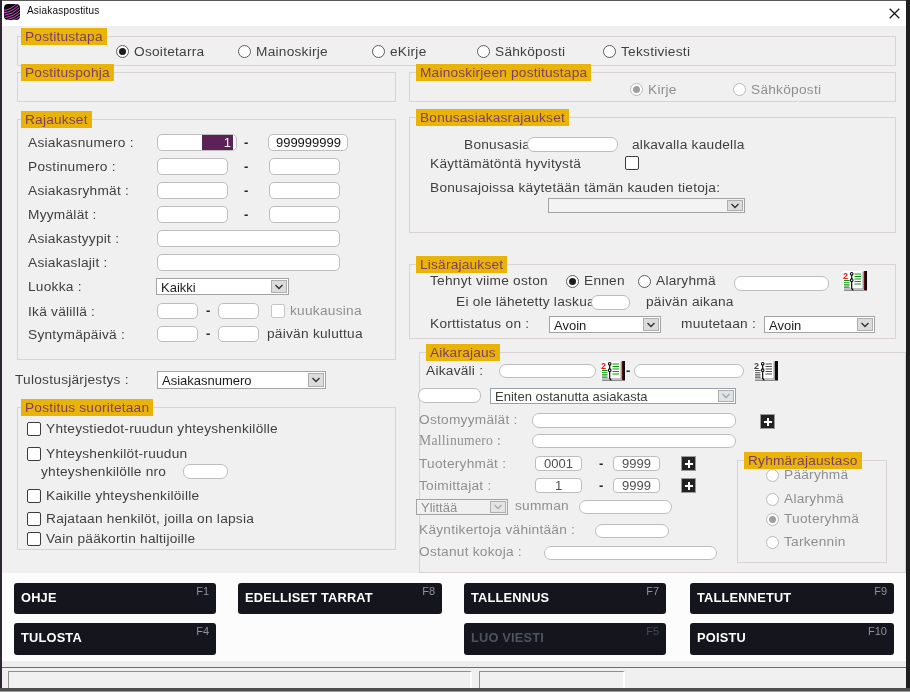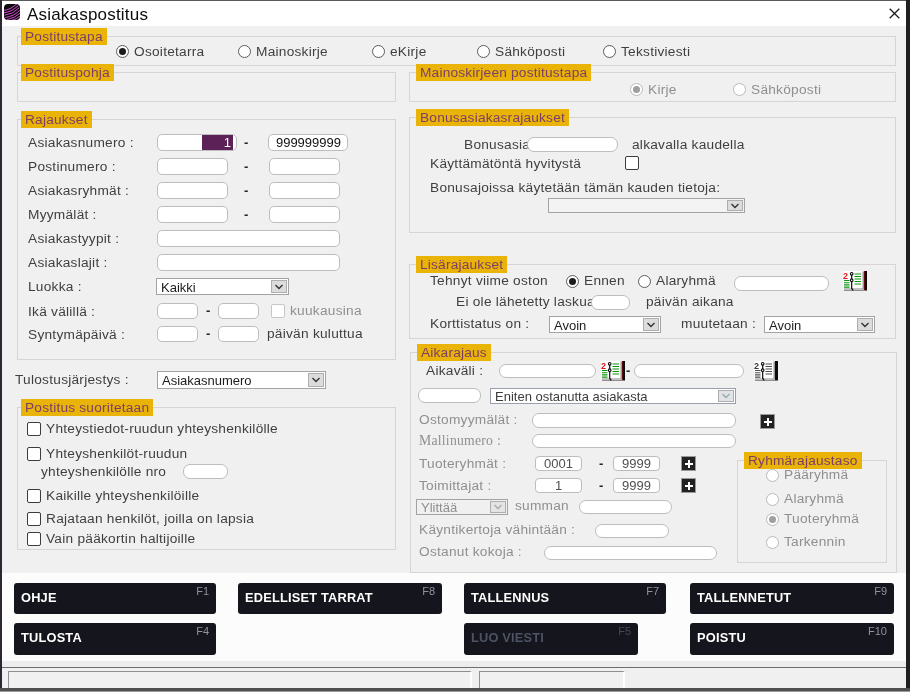--- a/index.html
+++ b/index.html
@@ -46,21 +46,21 @@
  <rect x="0" y="0" width="16" height="16" rx="4" fill="#0d090d"></rect>
  <g stroke="#d14fd0" stroke-width="0.9" fill="none" transform="rotate(-16 8 8)">
   <path d="M0 4 Q6 6 16 1"></path>
   <path d="M0 6.5 Q7 8 16 3.5"></path>
   <path d="M0 9 Q8 10.5 16 6"></path>
   <path d="M0 11.5 Q9 12.5 16 8.5"></path>
   <path d="M1 14 Q10 14.5 16 11"></path>
   <path d="M3 16 Q11 16.5 16 13.5"></path>
  </g>
 </svg>
-<div class="a" style="left:27px;top:5px;font-size:17px;letter-spacing:.2px;color:#0d0d0d;">Asiakaspostitus</div>
+<div class="a" style="left:27px;top:5px;font-size:10px;letter-spacing:.2px;color:#0d0d0d;">Asiakaspostitus</div>
 <svg class="a" style="left:889px;top:8px;" width="11" height="11" viewBox="0 0 11 11">
     <path d="M0.7 0.7 L10.3 10.3 M10.3 0.7 L0.7 10.3" stroke="#1c1c1c" stroke-width="1.3" fill="none"></path>
   </svg>
 
 <div class="a" style="left:2px;top:26px;width:904px;height:547px;background:#f0f0f0;"></div>
 <div class="a" style="left:2px;top:573px;width:904px;height:88px;background:#fcfcfc;"></div>
 <div class="a" style="left:2px;top:661px;width:904px;height:6px;background:#ededed;"></div>
 <div class="a" style="left:2px;top:667px;width:904px;height:1px;background:#6e6e6e;"></div>
 <div class="a" style="left:2px;top:668px;width:904px;height:20px;background:#f0f0f0;"></div>
 
@@ -222,21 +222,21 @@
 <div class="lab" style="left:681px;top:315px;">muutetaan :</div>
 <div class="combo" style="left:764px;top:316px;width:111px;height:17px;">
     <span class="txt">Avoin</span>
  <span class="ar">
       <svg width="9" height="6" viewBox="0 0 9 6">
         <polyline points="1,1 4.5,4.5 8,1" fill="none" stroke="#333" stroke-width="1.4"></polyline>
       </svg>
     </span>
   </div>
 
-<div class="grp" style="left:410px;top:352px;width:485px;height:219px;">
+<div class="grp" style="left:419px;top:352px;width:485px;height:219px;">
     <b style="left:6px;">Aikarajaus</b>
   </div>
 <div class="lab" style="left:426px;top:362px;">Aikaväli :</div>
 <div class="tb" style="left:499px;top:364px;width:97px;height:14px;border-radius:7px;"></div>
 <svg class="a" style="left:601px;top:361px;" width="24" height="20" viewBox="0 0 24 20">
  <rect x="0" y="0" width="20" height="17.5" fill="#fff"></rect>
  <rect x="19.5" y="0.5" width="1.5" height="18" fill="#9a9a9a"></rect>
  <rect x="21" y="0" width="1" height="19.5" fill="#5a1010"></rect>
  <rect x="22" y="0" width="2" height="19.5" fill="#0b0b0b"></rect>
  <path d="M1 18 H20 M1 19.5 H21" stroke="#8f8f8f" stroke-width="1" fill="none"></path>
@@ -333,20 +333,20 @@
     <span class="f">F7</span>
   </div>
 <div class="btn" style="left:690px;top:583px;width:204px;height:31px;">
     <span class="t">TALLENNETUT</span>
     <span class="f">F9</span>
   </div>
 <div class="btn" style="left:14px;top:623px;width:202px;height:32px;">
     <span class="t">TULOSTA</span>
     <span class="f">F4</span>
   </div>
-<div class="btn dis" style="left:464px;top:623px;width:174px;height:32px;">
+<div class="btn dis" style="left:464px;top:623px;width:202px;height:32px;">
     <span class="t">LUO VIESTI</span>
     <span class="f">F5</span>
   </div>
 <div class="btn" style="left:690px;top:623px;width:204px;height:32px;">
     <span class="t">POISTU</span>
     <span class="f">F10</span>
   </div>
 
 </body></html>

